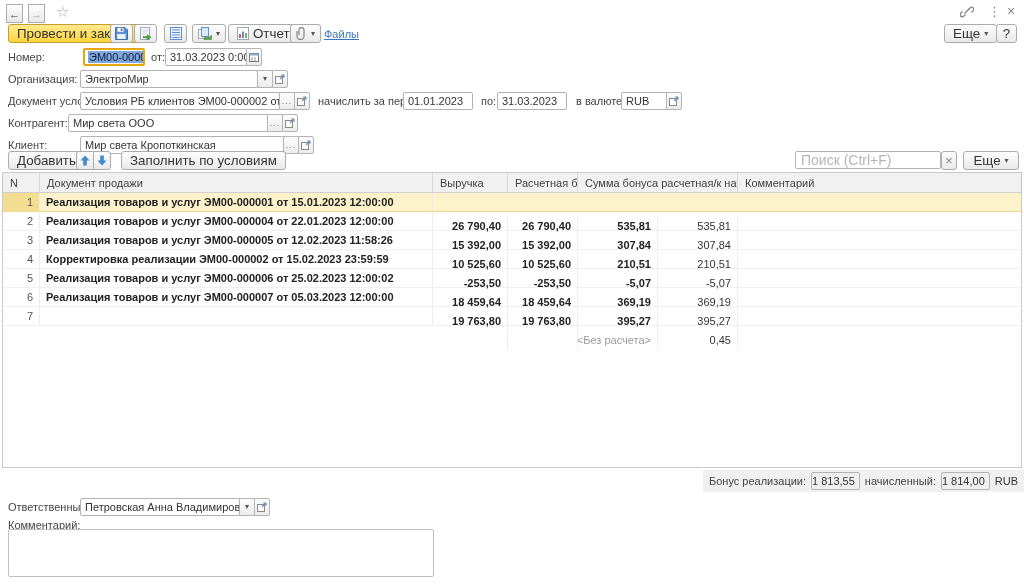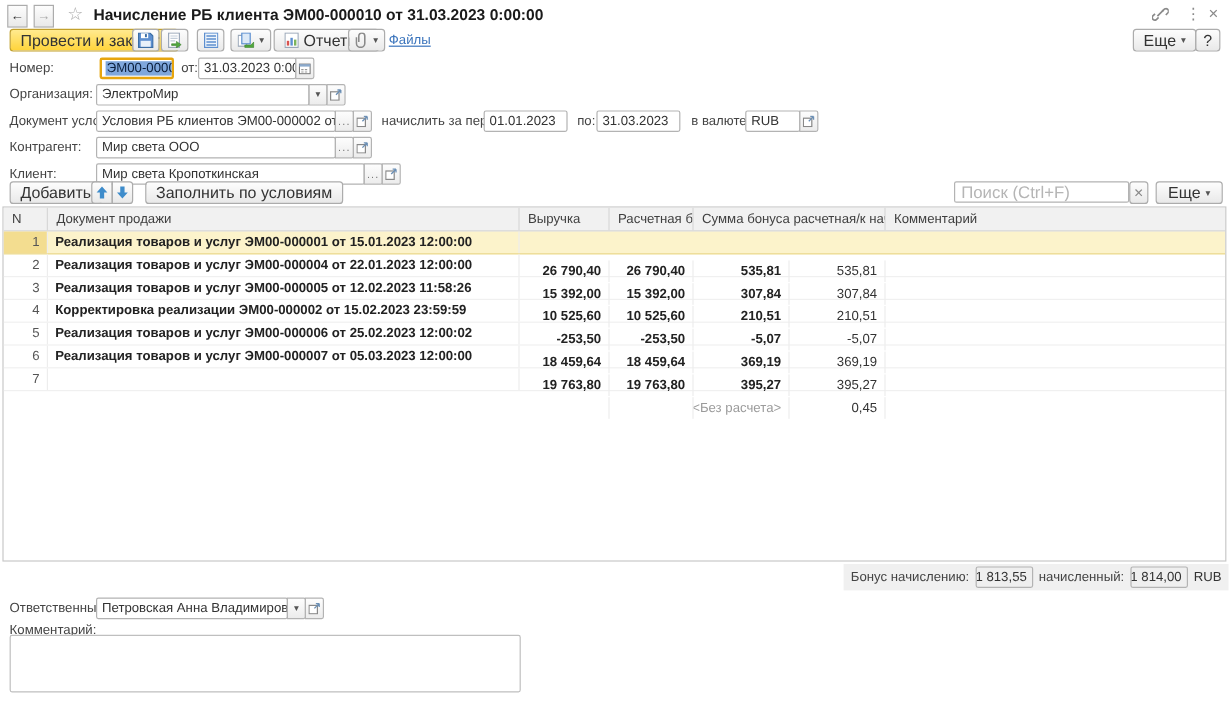--- a/index.html
+++ b/index.html
@@ -55,21 +55,20 @@
 
 <div id="app">
 
   <div class="abs arrowbtn" style="left:6px;top:4px;">
       <span>←</span>
     </div>
   <div class="abs arrowbtn" style="left:28px;top:4px;color:#AAA;">
       <span style="color:#AAA;">→</span>
     </div>
   <span class="abs star" style="left:56px;top:3px;">☆</span>
-  <div class="abs title" style="left:78px;top:5px;">Начисление РБ клиента ЭМ00-000010 от 31.03.2023 0:00:00</div>
 
   <span class="abs" style="left:960px;top:6px;">
     <svg width="14" height="12" viewBox="0 0 14 12">
       <g fill="none" stroke="#8A8A8A" stroke-width="1.4">
         <path d="M5.5 8.5 L3.5 10.5 a2.2 2.2 0 0 1 -3-3 L2.5 5.5"></path>
         <path d="M8.5 3.5 L10.5 1.5 a2.2 2.2 0 0 1 3 3 L11.5 6.5"></path>
         <path d="M4.5 7.5 L9.5 2.5"></path>
       </g>
     </svg>
   </span>
@@ -201,38 +200,38 @@
       </div>
     <div class="sq">
       <svg width="10" height="10" viewBox="0 0 10 10">
         <rect x="0.5" y="2.5" width="7" height="7" fill="#FFF" stroke="#888"></rect>
         <path d="M5 5 L9 1 M9 1 L6.2 1 M9 1 L9 3.8" stroke="#6B8FB5" stroke-width="1.1" fill="none"></path>
       </svg>
     </div>
   </div>
 
   <label class="abs" style="left:8px;top:117px;">Контрагент:</label>
-  <div class="abs fgroup" style="left:80px;top:114px;">
+  <div class="abs fgroup" style="left:68px;top:114px;">
     <div class="fld" style="width:200px;">
         <span>Мир света ООО</span>
       </div>
     <div class="sq">
         <span style="color:#777;letter-spacing:1px;font-size:9px;">...</span>
       </div>
     <div class="sq">
       <svg width="10" height="10" viewBox="0 0 10 10">
         <rect x="0.5" y="2.5" width="7" height="7" fill="#FFF" stroke="#888"></rect>
         <path d="M5 5 L9 1 M9 1 L6.2 1 M9 1 L9 3.8" stroke="#6B8FB5" stroke-width="1.1" fill="none"></path>
       </svg>
     </div>
   </div>
 
   <label class="abs" style="left:8px;top:139px;">Клиент:</label>
   <div class="abs fgroup" style="left:80px;top:136px;">
-    <div class="fld" style="width:224px;">
+    <div class="fld" style="width:204px;">
         <span>Мир света Кропоткинская</span>
       </div>
     <div class="sq">
         <span style="color:#777;letter-spacing:1px;font-size:9px;">...</span>
       </div>
     <div class="sq">
       <svg width="10" height="10" viewBox="0 0 10 10">
         <rect x="0.5" y="2.5" width="7" height="7" fill="#FFF" stroke="#888"></rect>
         <path d="M5 5 L9 1 M9 1 L6.2 1 M9 1 L9 3.8" stroke="#6B8FB5" stroke-width="1.1" fill="none"></path>
       </svg>
@@ -329,21 +328,21 @@
           <div class="cell c-rev w-rev"></div>
           <div class="cell c-base w-base"></div>
           <div class="cell c-bcalc w-bcalc">&lt;Без расчета&gt;</div>
           <div class="cell c-baccr w-baccr">0,45</div>
           <div class="cell c-com w-com"></div>
         </div>
       </div>
   </div>
 
   <div class="abs totals">
-    <label>Бонус начислению:</label>
+    <label>Бонус реализации:</label>
     <div class="fld ro">
         <span>1 813,55</span>
       </div>
     <label>начисленный:</label>
     <div class="fld ro">
         <span>1 814,00</span>
       </div>
     <span>RUB</span>
   </div>
 

